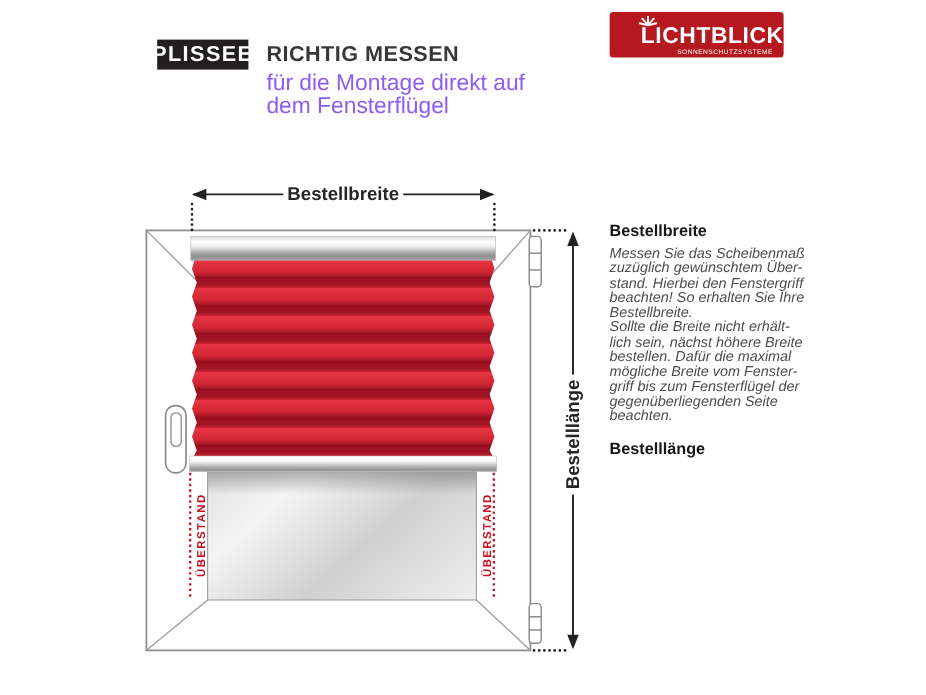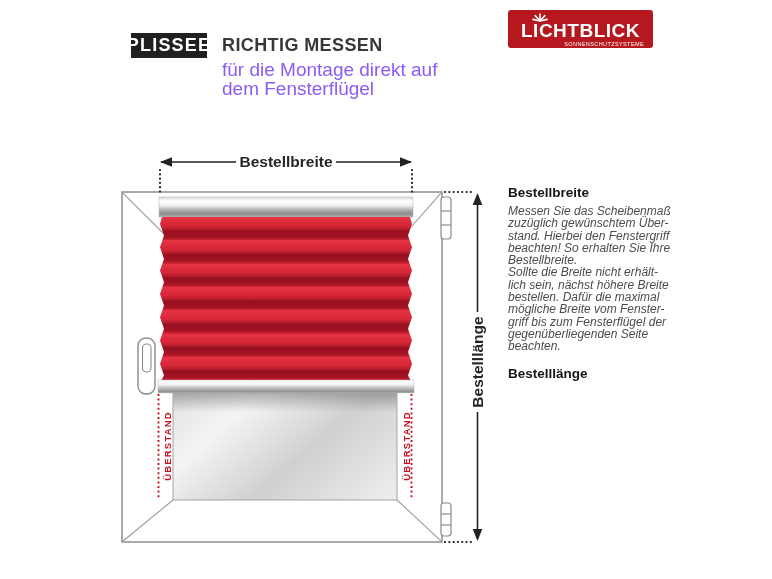--- a/index.html
+++ b/index.html
@@ -20,21 +20,21 @@
   .subtitle{
     position:absolute;left:222px;top:61px;font-size:19px;color:#8b5cf6;
     line-height:18.5px;white-space:pre-line;
   }
   
   .logo{
     position:absolute;left:508px;top:10px;width:145px;height:38px;
     background:#b5181e;border-radius:3px;color:#fff;
   }
   .logo .brand{
-    position:absolute;left:0;right:0;top:11px;text-align:center;
+    position:absolute;left:0;right:0;top:11px;text-align:right;
     font-size:19px;font-weight:bold;letter-spacing:.5px;line-height:19px;
   }
   .logo .tagline{
     position:absolute;right:9px;top:31px;font-size:5.5px;letter-spacing:.4px;
   }
   .logo .sun{position:absolute;left:24px;top:3px;}
   
   .info{
     position:absolute;left:508px;top:185px;width:168px;color:#4c4c4c;
   }

